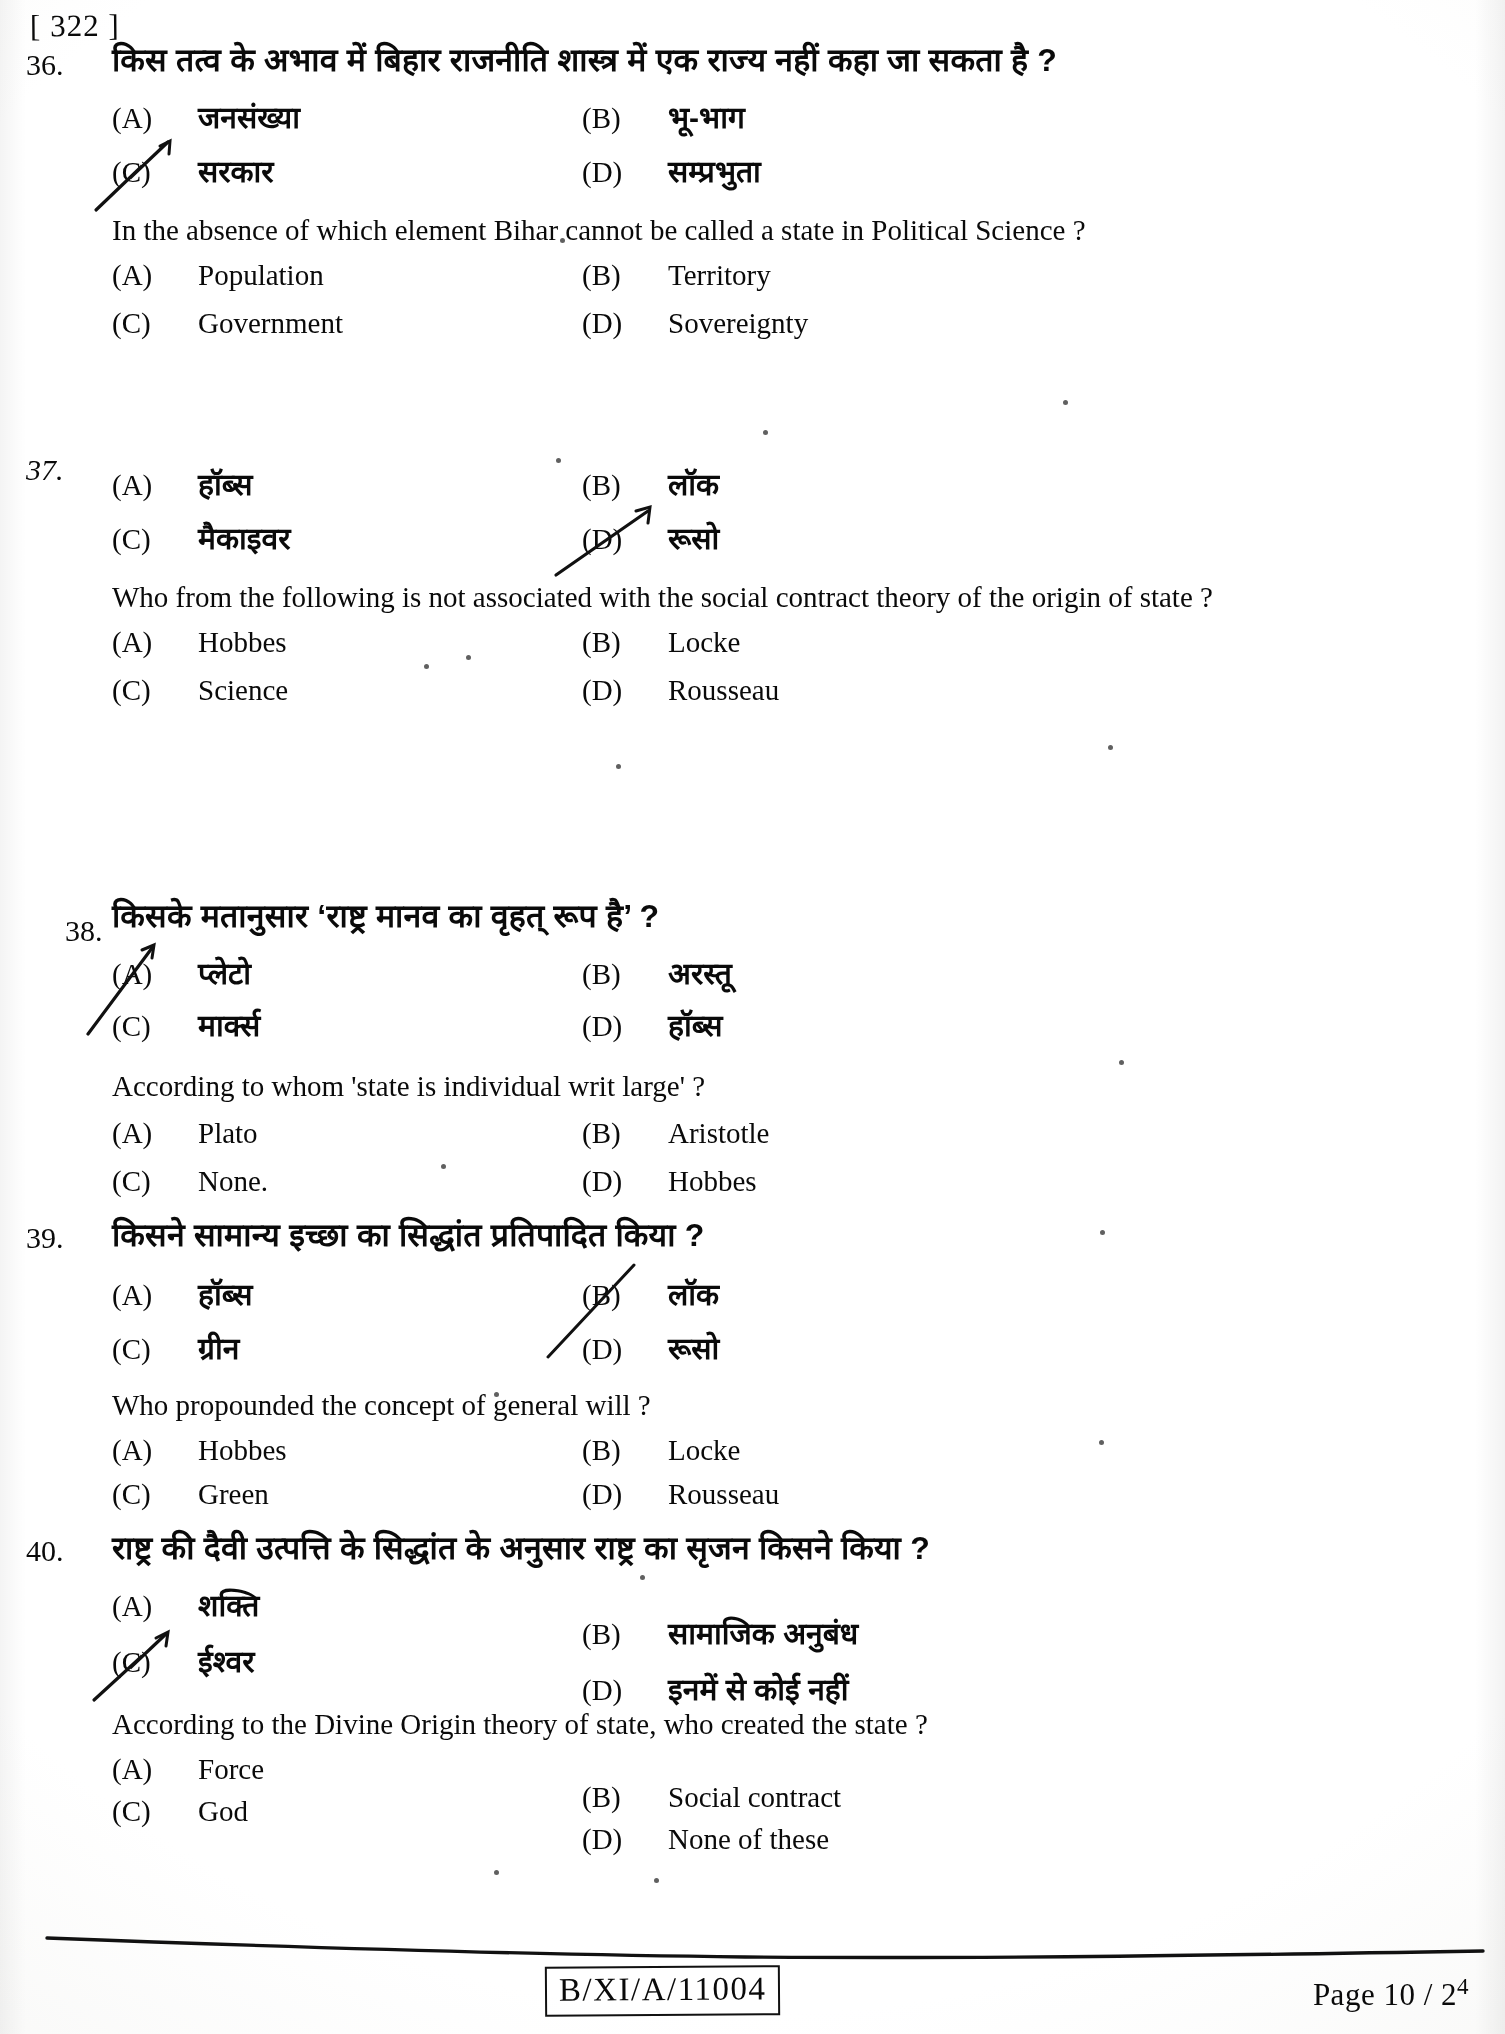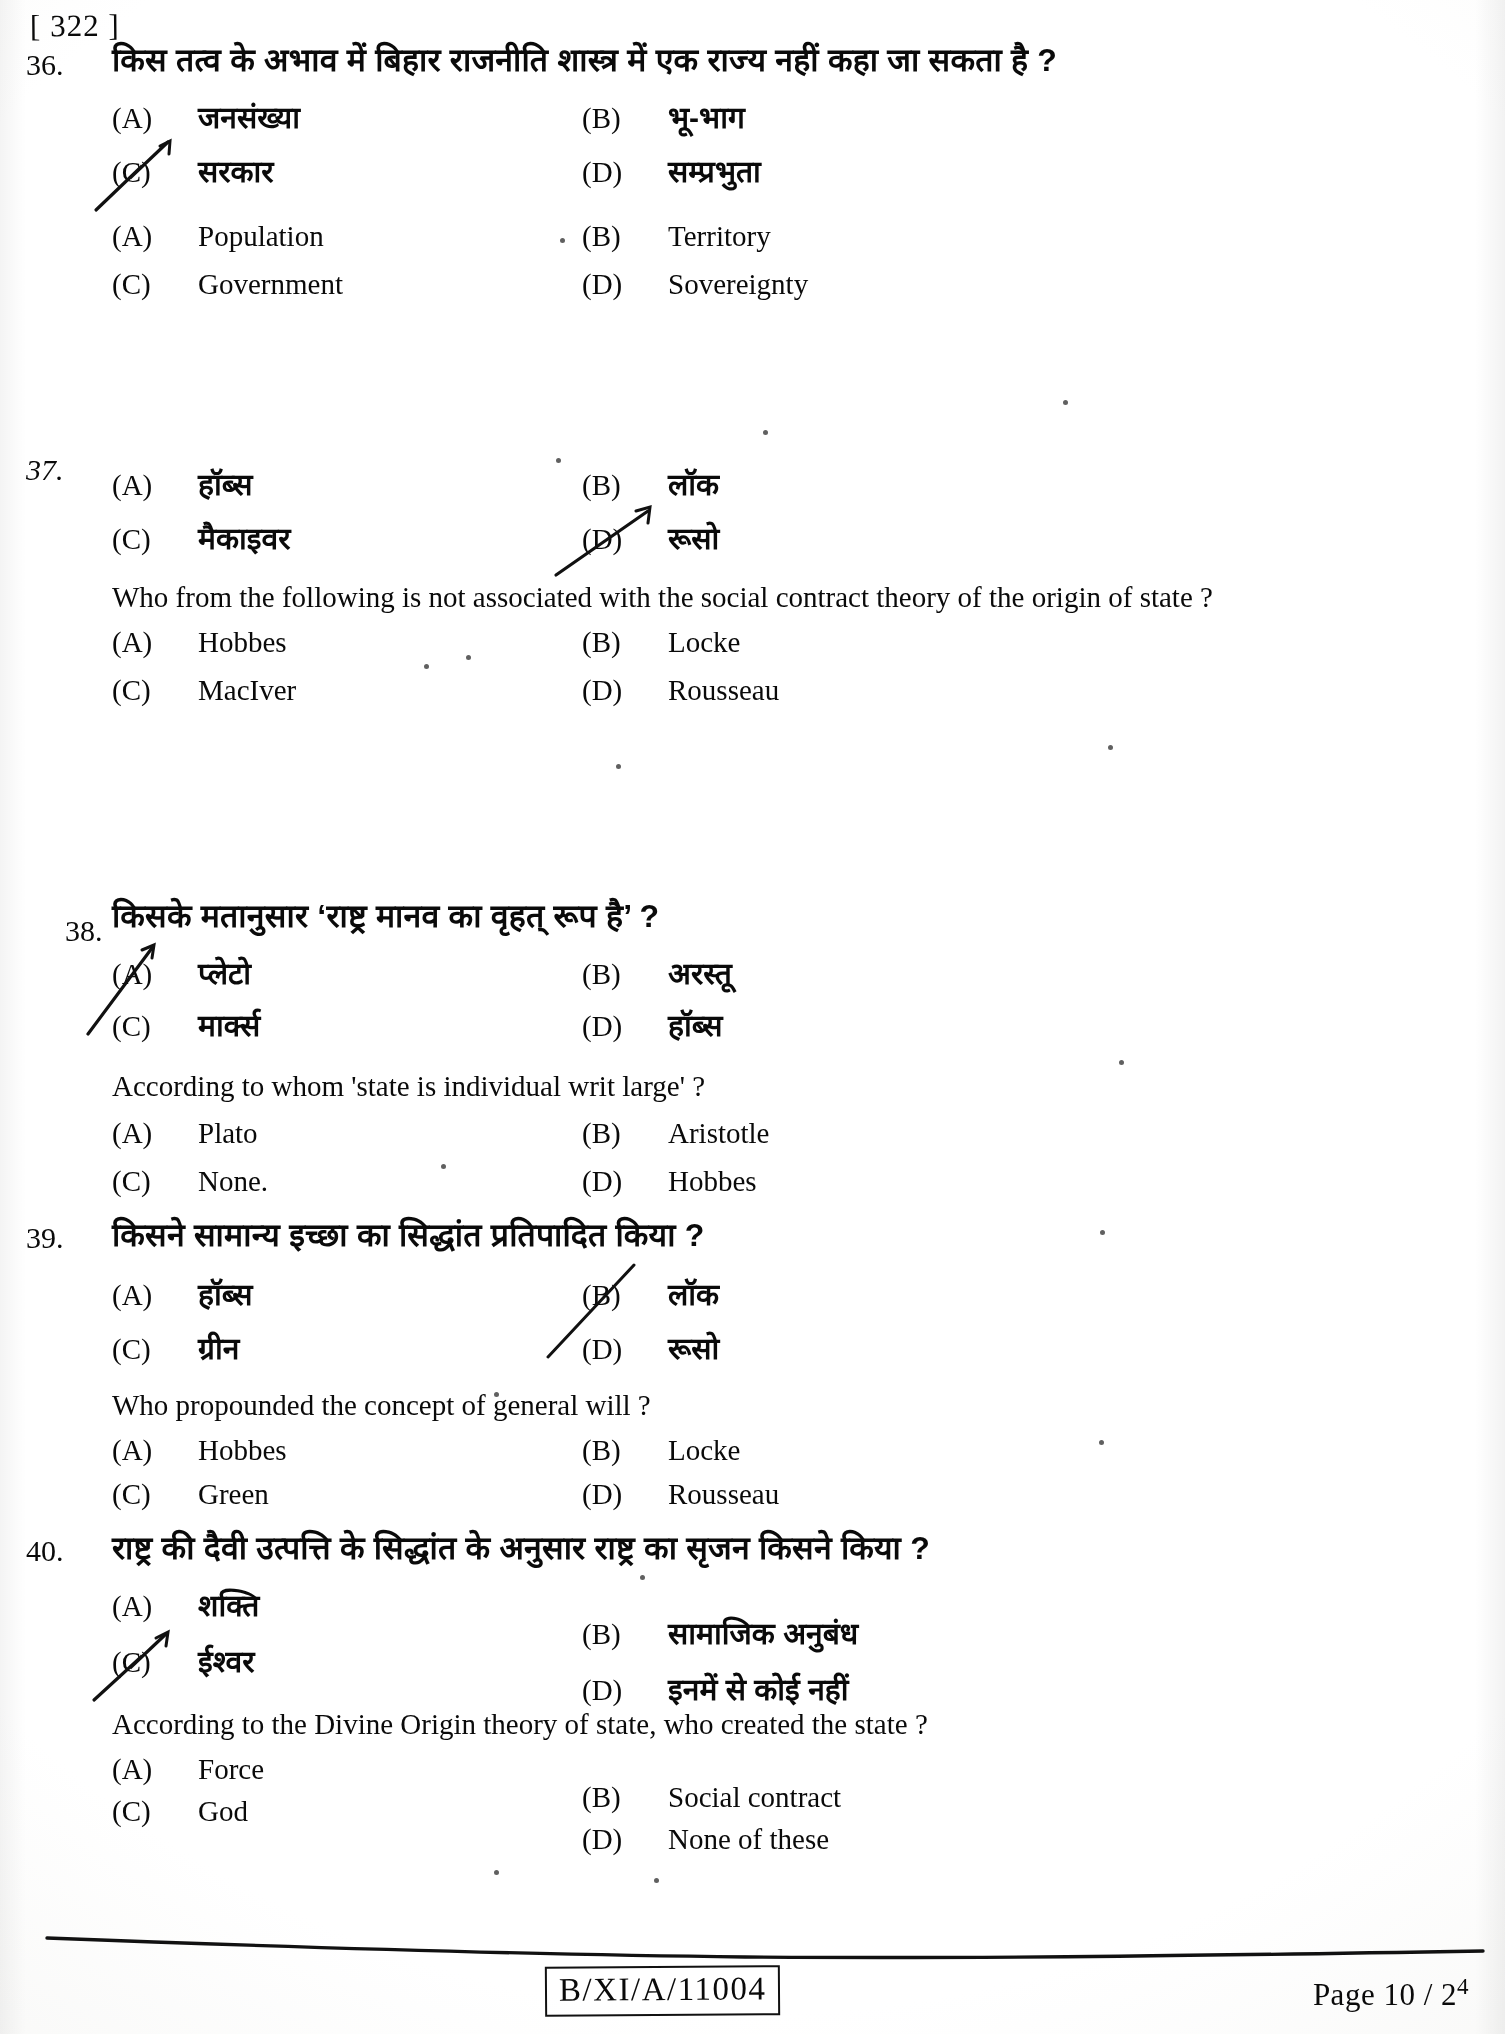--- a/index.html
+++ b/index.html
@@ -180,20 +180,21 @@
         <span class="val-hi">सम्प्रभुता</span>
       </div>
 
       <div class="penmark" style="left:-22px; top:48px;">
         <svg width="140" height="80" viewBox="0 0 140 80">
           <path d="M6 74 L52 30 L40 42 L78 6" fill="none" stroke="#111" stroke-width="3.2" stroke-linecap="round"></path>
           <path d="M70 10 L80 5 L79 18" fill="none" stroke="#111" stroke-width="3" stroke-linecap="round"></path>
         </svg>
       </div>
     </div>
+    <div class="qtext-en" style="margin-top:2px;">In the absence of which element Bihar cannot be called a state in Political Science ?</div>
     <div class="opts" style="height:112px; margin-top:6px;">
       <div class="opt" style="left:0px;   top:4px;">
         <span class="lbl">(A)</span>
         <span class="val-en">Population</span>
       </div>
       <div class="opt" style="left:470px; top:4px;">
         <span class="lbl">(B)</span>
         <span class="val-en">Territory</span>
       </div>
       <div class="opt" style="left:0px;   top:52px;">
@@ -239,21 +240,21 @@
       <div class="opt" style="left:0px;   top:4px;">
         <span class="lbl">(A)</span>
         <span class="val-en">Hobbes</span>
       </div>
       <div class="opt" style="left:470px; top:4px;">
         <span class="lbl">(B)</span>
         <span class="val-en">Locke</span>
       </div>
       <div class="opt" style="left:0px;   top:52px;">
         <span class="lbl">(C)</span>
-        <span class="val-en">MacIver</span>
+        <span class="val-en">Science</span>
       </div>
       <div class="opt" style="left:470px; top:52px;">
         <span class="lbl">(D)</span>
         <span class="val-en">Rousseau</span>
       </div>
     </div>
   </div>
 
   <div class="qblock" style="top:896px;">
     <div class="qnum" style="top:18px;margin-left:39px;">38.</div>

